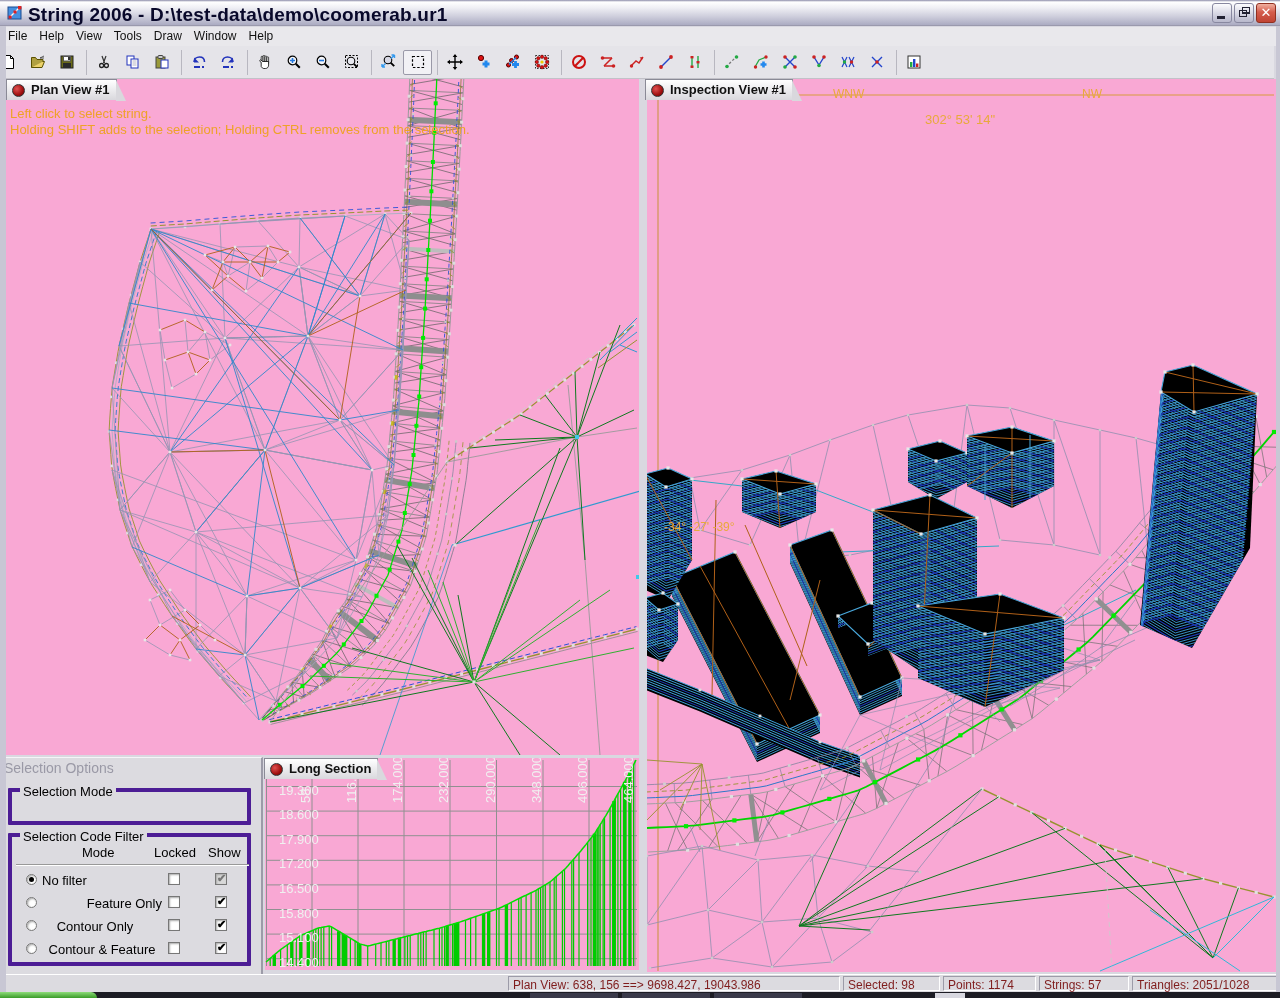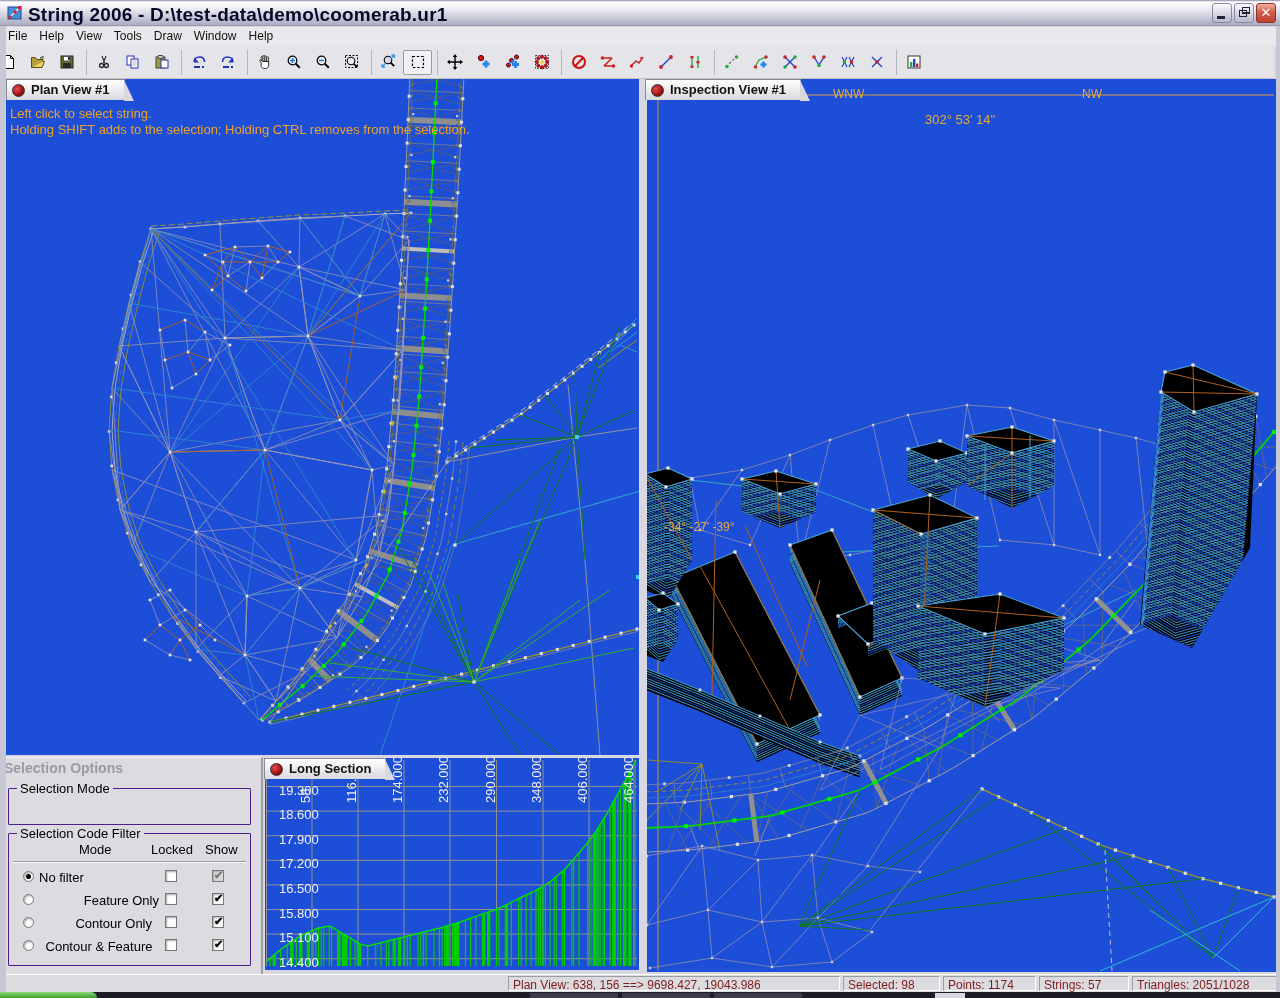--- a/index.html
+++ b/index.html
@@ -9,27 +9,27 @@
 #title .txt{position:absolute;left:28px;top:4px;font-size:19px;font-weight:bold;color:#08082a;letter-spacing:0.2px}
 #ticon{position:absolute;left:6px;top:4px}
 .wbtn{position:absolute;top:3px;width:20px;height:20px;border-radius:3px;border:1px solid #8888a0;background:linear-gradient(#fcfcfe,#d2d2e0 60%,#b8b8cc);color:#223;font-size:11px;text-align:center;line-height:18px}
 #bclose{background:linear-gradient(#f0b0a0,#d45c4c 45%,#c04434);border:1px solid #903020;color:#fff;font-size:13px}
 #menubar{position:absolute;left:0;top:27px;width:1280px;height:19px;background:#e9e8ec;font-size:12px;color:#111;padding-left:2px}
 #menubar span{display:inline-block;padding:2px 6px 0 6px}
 #toolbar{position:absolute;left:-6px;top:46px;width:1280px;height:33px;background:#e5e4e9;border-bottom:1px solid #c2c1c8;padding-left:0;padding-top:4px}
 .tbtn{display:inline-block;width:29px;height:25px;text-align:center;padding-top:4px;vertical-align:top}
 .tbtn.pressed{background:#f2f1f5;border:1px solid #9a99a8;border-radius:2px;padding-top:3px}
 .tsep{display:inline-block;width:4px;height:25px;border-right:1px solid #b8b7c0;margin:0 2px;vertical-align:top}
-.panel-black{position:absolute;background:#1d4ed8}
-.ptab{position:absolute;height:21px;background:linear-gradient(#ffffff,#d9d8dd);border:1px solid #8a8a96;border-bottom:none;font-size:13px;font-weight:bold;color:#111;padding:2px 14px 0 24px;z-index:5}
+.panel-black{position:absolute;background:#f9a8d4}
+.ptab{position:absolute;height:21px;background:linear-gradient(#ffffff,#d9d8dd);border:1px solid #8a8a96;border-bottom:none;font-size:13px;font-weight:bold;color:#111;padding:2px 6px 0 24px;z-index:5}
 .ptab:after{content:"";position:absolute;right:-10px;top:0;border-left:10px solid #d9d8dd;border-top:21px solid transparent;}
 .pdot{position:absolute;left:5px;top:4px;width:13px;height:13px;border-radius:50%;background:radial-gradient(circle at 35% 35%,#e05050,#a01010 60%,#600000);border:1px solid #333}
 #selopts{position:absolute;left:0px;top:757px;width:263px;height:217px;background:#dcdbe0;border-top:1px solid #f5f5f8;border-right:2px solid #9c9ba8;font-size:13px;color:#000}
-#selopts .title{color:#9a99a6;font-weight:bold;font-size:14px;padding:2px 0 0 4px}
-.grp{position:absolute;border:1px solid #4c1d95;border-radius:1px}
+#selopts .title{color:#9a99a6;font-weight:normal;font-size:14px;padding:2px 0 0 4px}
+.grp{position:absolute;border:4px solid #4c1d95;border-radius:1px}
 .grp .glabel{position:absolute;top:-8px;left:8px;background:#dcdbe0;padding:0 3px;font-size:13px}
 .radio{display:inline-block;width:11px;height:11px;border-radius:50%;background:#fff;border:1px solid #777;box-shadow:inset 1px 1px 2px #aaa}
 .radio.on:after{content:"";display:block;width:5px;height:5px;border-radius:50%;background:#000;margin:2px}
 .cb{display:inline-block;width:12px;height:12px;background:#fff;border:1px solid #777;box-shadow:inset 1px 1px 2px #aaa;position:relative}
 .cb.gray{background:#d8d8d8}
 .cb.on:after{content:"\2714";position:absolute;left:1px;top:-2px;font-size:11px;font-weight:bold;color:#000}
 .cb.gray.on:after{color:#777}
 #statusbar{position:absolute;left:0;top:974px;width:1280px;height:28px;background:#dcdbe0;border-top:1px solid #fff;font-size:12px;color:#7f1d1d}
 .scell{position:absolute;top:1px;height:15px;border:1px solid #9c9ba8;border-right-color:#fff;border-bottom-color:#fff;padding:1px 4px 0 4px;background:#dcdbe0;white-space:nowrap}
 #taskbar{position:absolute;left:0;top:992px;width:1280px;height:6px;background:#1c1c24}
@@ -1283,21 +1283,21 @@
         <div style="position:absolute;left:4px;top:27px;width:233px;border-top:1px solid #999;border-bottom:1px solid #fff"></div>
         <span class="radio on" style="position:absolute;left:14px;top:37px"></span>
         <div style="position:absolute;left:30px;top:36px;width:120px;text-align:left">No filter</div>
         <span class="cb" style="position:absolute;left:156px;top:36px"></span>
         <span class="cb on gray" style="position:absolute;left:203px;top:36px"></span>
         <span class="radio" style="position:absolute;left:14px;top:60px"></span>
         <div style="position:absolute;left:30px;top:59px;width:120px;text-align:right">Feature Only</div>
         <span class="cb" style="position:absolute;left:156px;top:59px"></span>
         <span class="cb on" style="position:absolute;left:203px;top:59px"></span>
         <span class="radio" style="position:absolute;left:14px;top:83px"></span>
-        <div style="position:absolute;left:23px;top:82px;width:120px;text-align:right">Contour Only</div>
+        <div style="position:absolute;left:23px;top:82px;width:120px;text-align:center">Contour Only</div>
         <span class="cb" style="position:absolute;left:156px;top:82px"></span>
         <span class="cb on" style="position:absolute;left:203px;top:82px"></span>
         <span class="radio" style="position:absolute;left:14px;top:106px"></span>
         <div style="position:absolute;left:30px;top:105px;width:120px;text-align:center">Contour &amp; Feature</div>
         <span class="cb" style="position:absolute;left:156px;top:105px"></span>
         <span class="cb on" style="position:absolute;left:203px;top:105px"></span>
       </div>
     </div>
  <div id="statusbar">
       <div class="scell" style="left:508px;width:332px">Plan View: 638, 156 ==&gt; 9698.427, 19043.986</div>

